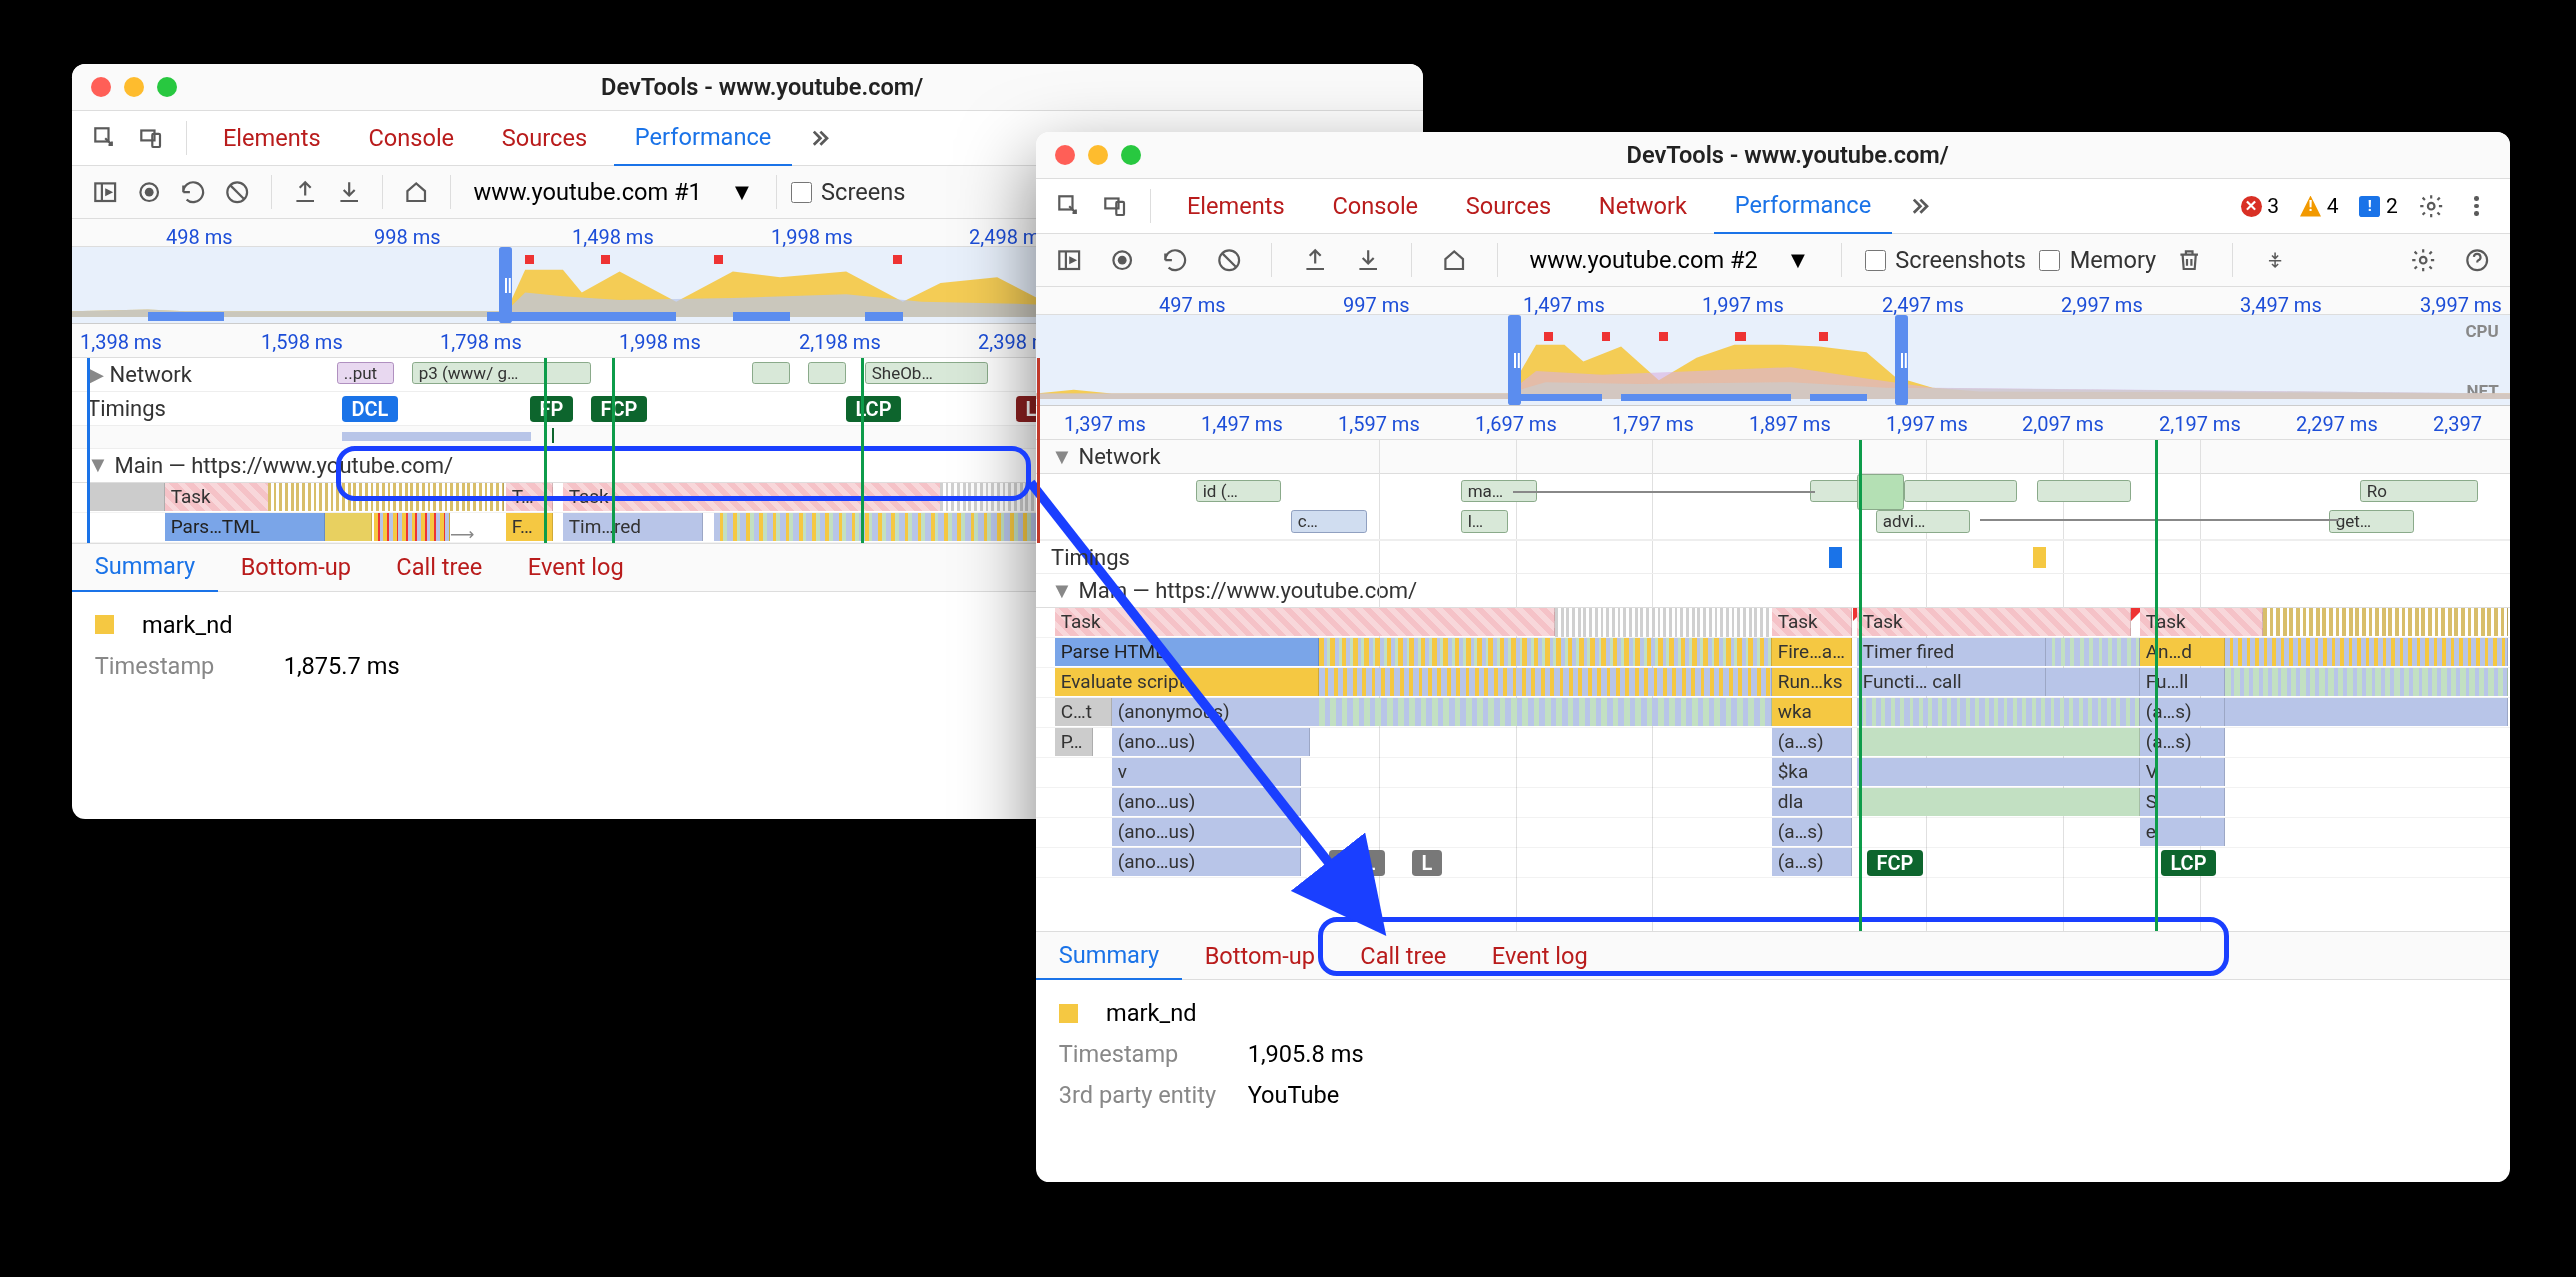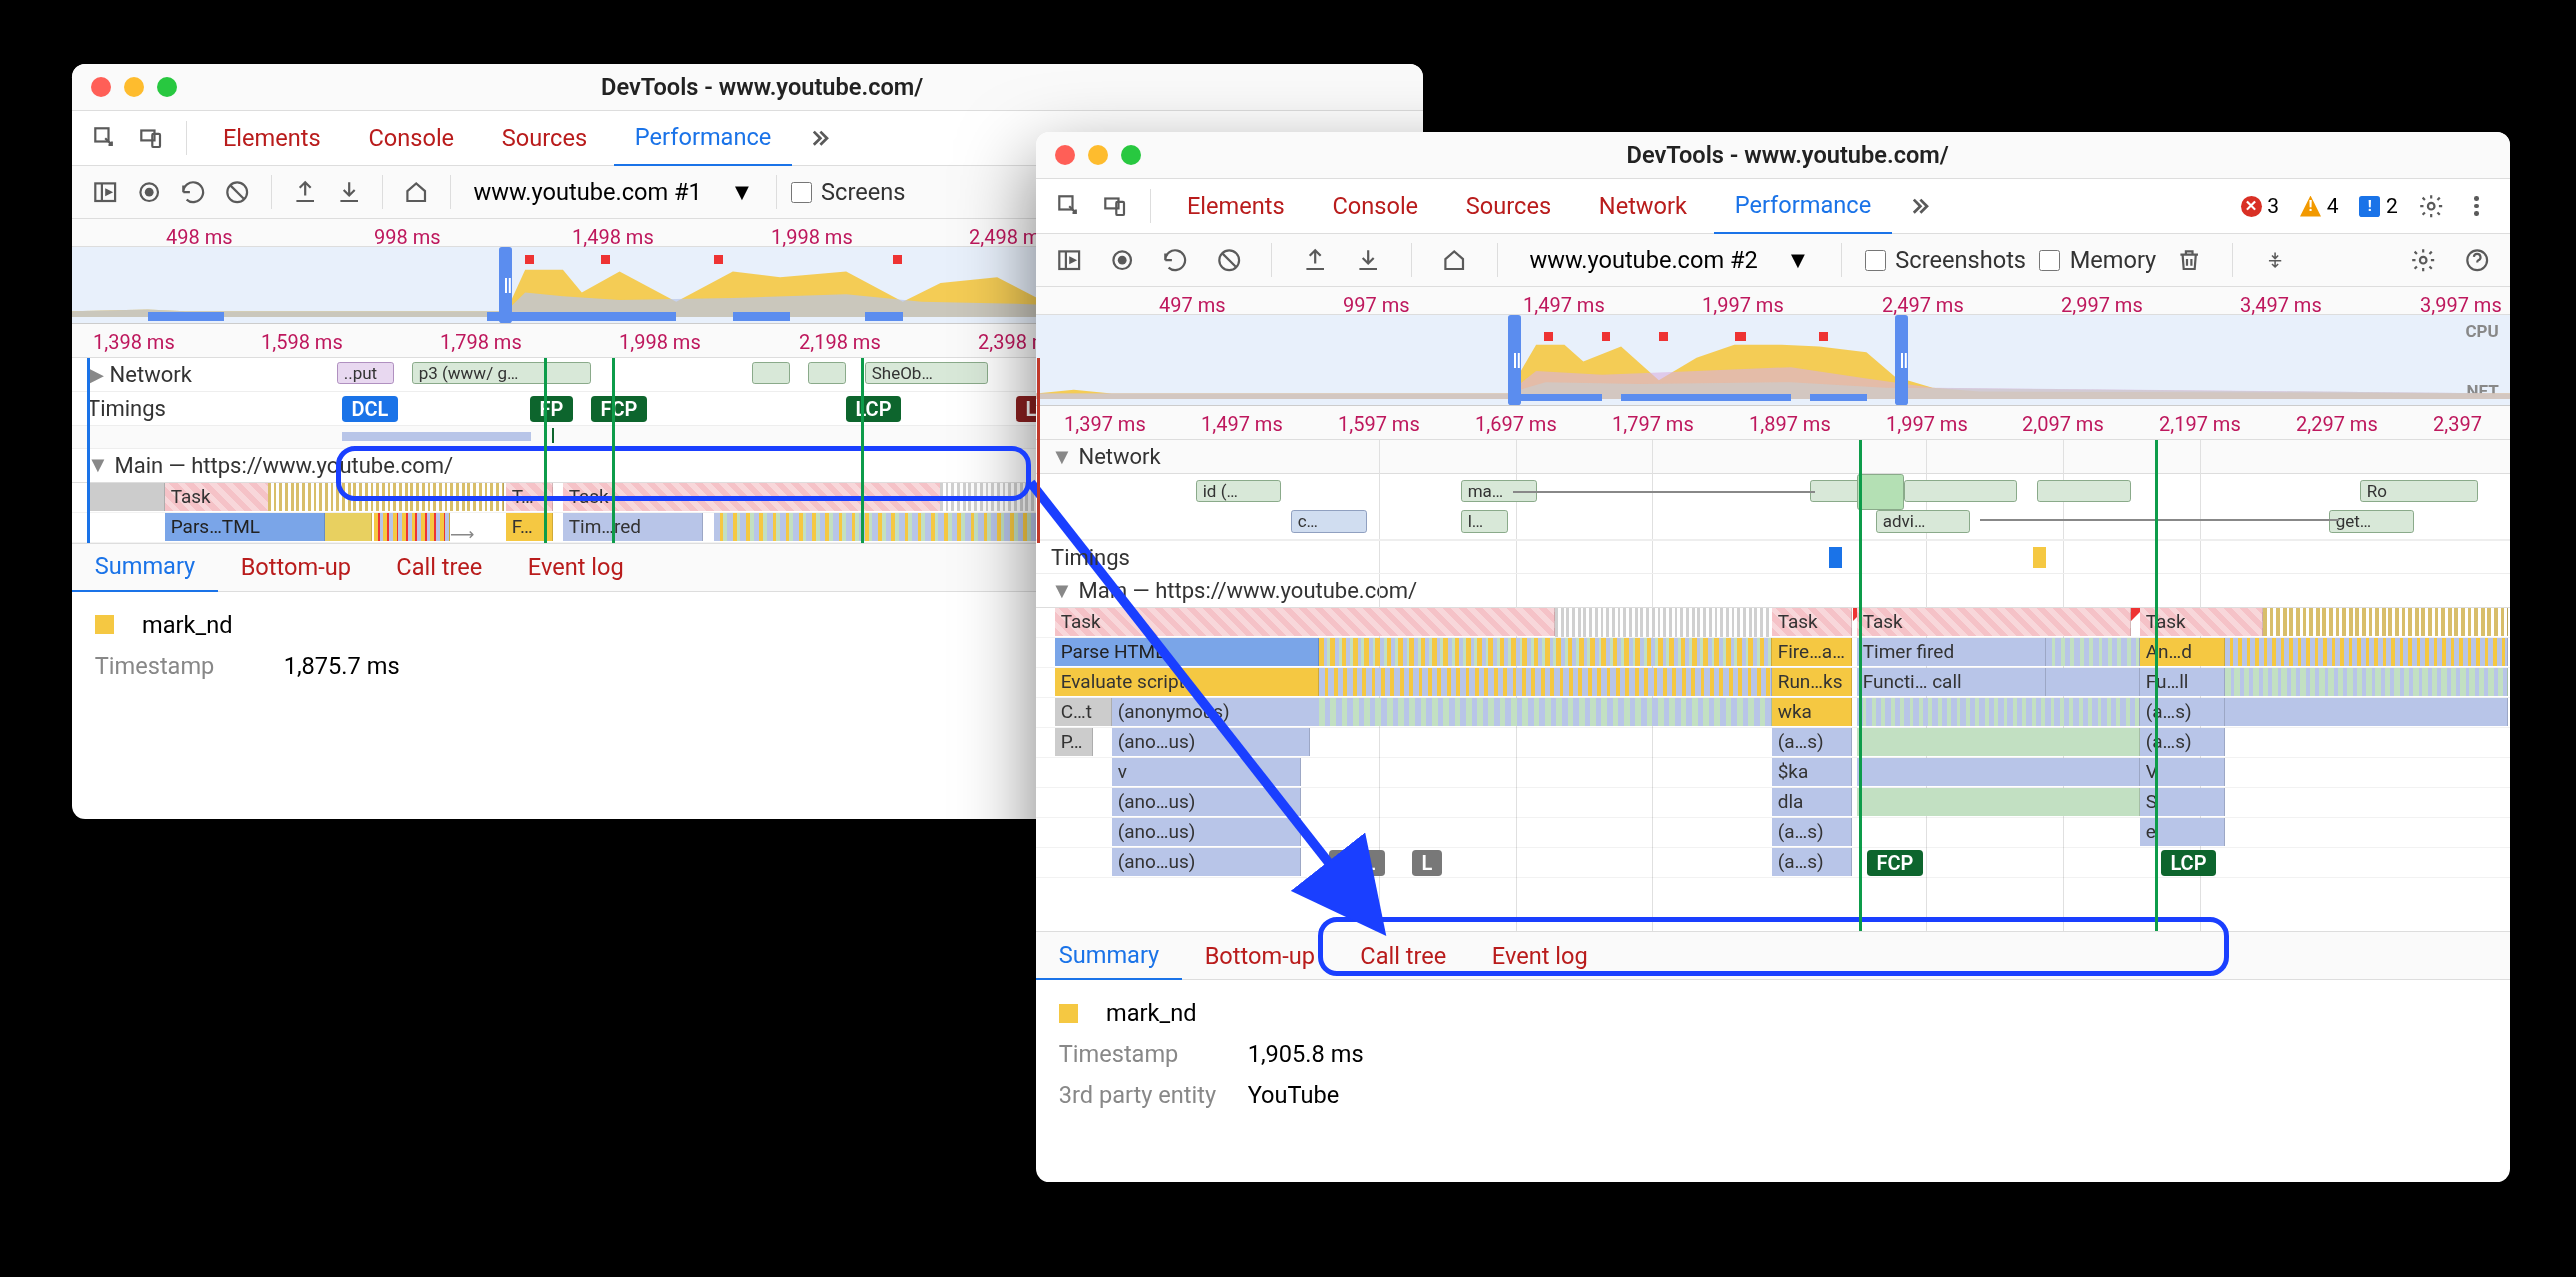--- a/index.html
+++ b/index.html
@@ -18,21 +18,21 @@
 .icon-btn svg{width:26.4px;height:26.4px}
 .tab{padding:13.2px 21px;font-size:23.6px;color:#b91c1c;cursor:pointer;white-space:nowrap}
 .tab.active{color:#1a73e8;border-bottom:2.8px solid #1a73e8}
 .spacer{flex:1}
 .divider{width:0.9px;height:34px;background:#ddd;margin:0 9.4px}
 .sel{display:flex;align-items:center;gap:9.4px;font-size:23.6px;padding:3.8px 9.4px;border-radius:3.8px}
 .chk{display:flex;align-items:center;gap:9.4px;font-size:23.6px;color:#333}
 .chk input{width:21px;height:21px}
 .badge{display:inline-flex;align-items:center;gap:5.7px;font-size:21px;padding:1.9px 7.6px}
 .badge .c{width:21px;height:21px;border-radius:50%;display:flex;align-items:center;justify-content:center;color:#fff;font-size:15px;font-weight:bold}
-.ruler{height:34px;background:#fafafa;border-bottom:0.9px solid #ddd;display:flex;position:relative;font-size:20px;color:#be185d}
+.ruler{height:34px;background:#fafafa;border-bottom:0.9px solid #ddd;display:flex;position:relative;font-size:20px;color:#1d4ed8}
 .ruler div{position:absolute;top:5.7px}
 .overview{height:77px;background:#e8f0fb;border-bottom:0.9px solid #ccc;position:relative}
 .overview2{height:91px;background:#e8f0fb;border-bottom:0.9px solid #ccc;position:relative}
 .ov-cpu{position:absolute;bottom:5.7px;left:0;right:0;height:53px}
 .ov-cpu svg{width:100%;height:100%}
 .ov-label{position:absolute;right:11.3px;font-size:17px;color:#888;font-weight:bold}
 .handle{position:absolute;top:0;bottom:0;width:13.2px;background:#5b8def;border-radius:2.8px;display:flex;align-items:center;justify-content:center}
 .handle::after{content:"";width:1.9px;height:15px;background:#fff;box-shadow:3.8px 0 #fff}
 .track{height:34px;display:flex;align-items:center;border-bottom:0.9px solid #eee;font-size:22px;position:relative}
 .track-label{width:189px;padding-left:15px;color:#333;position:relative;z-index:2}
@@ -183,21 +183,21 @@
     </div>
     <div style="position:absolute;bottom:1.9px;left:76px;width:76px;height:9.4px;background:#5b8def"></div>
     <div style="position:absolute;bottom:1.9px;left:415px;width:189px;height:9.4px;background:#5b8def"></div>
     <div style="position:absolute;bottom:1.9px;left:661px;width:57px;height:9.4px;background:#5b8def"></div>
     <div style="position:absolute;bottom:1.9px;left:793px;width:38px;height:9.4px;background:#5b8def"></div>
     <div class="handle" style="left:427px"></div>
     <div class="handle" style="left:991px"></div>
   </div>
 
   <div class="ruler">
-    <div style="left:21px">1,398 ms</div>
+    <div style="left:8px">1,398 ms</div>
     <div style="left:189px">1,598 ms</div>
     <div style="left:368px">1,798 ms</div>
     <div style="left:547px">1,998 ms</div>
     <div style="left:727px">2,198 ms</div>
     <div style="left:906px">2,398 ms</div>
     <div style="left:1086px">2,598 ms</div>
     <div style="left:1265px">2,</div>
   </div>
 
   <div class="track-area">

